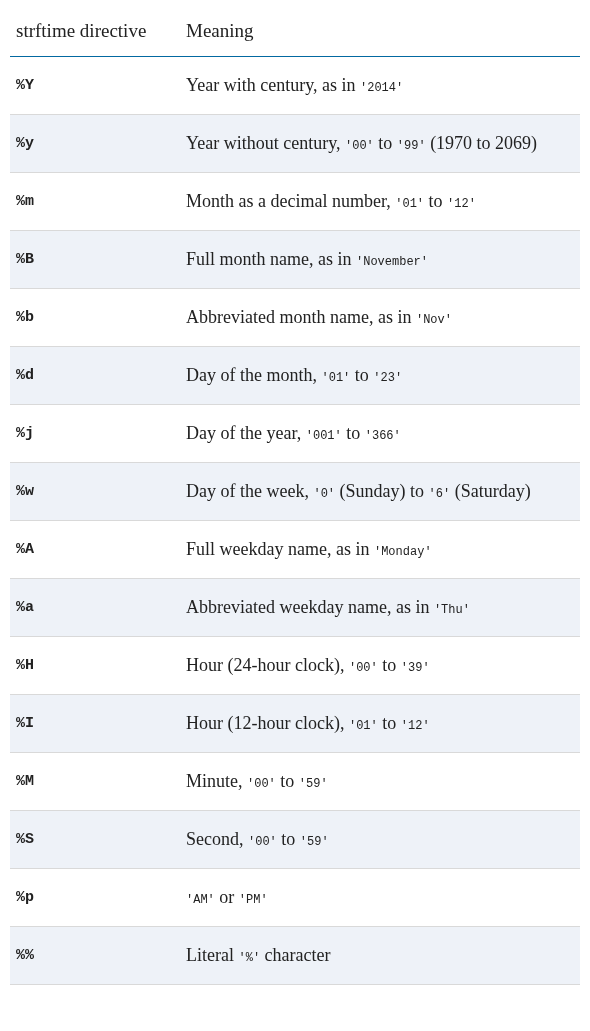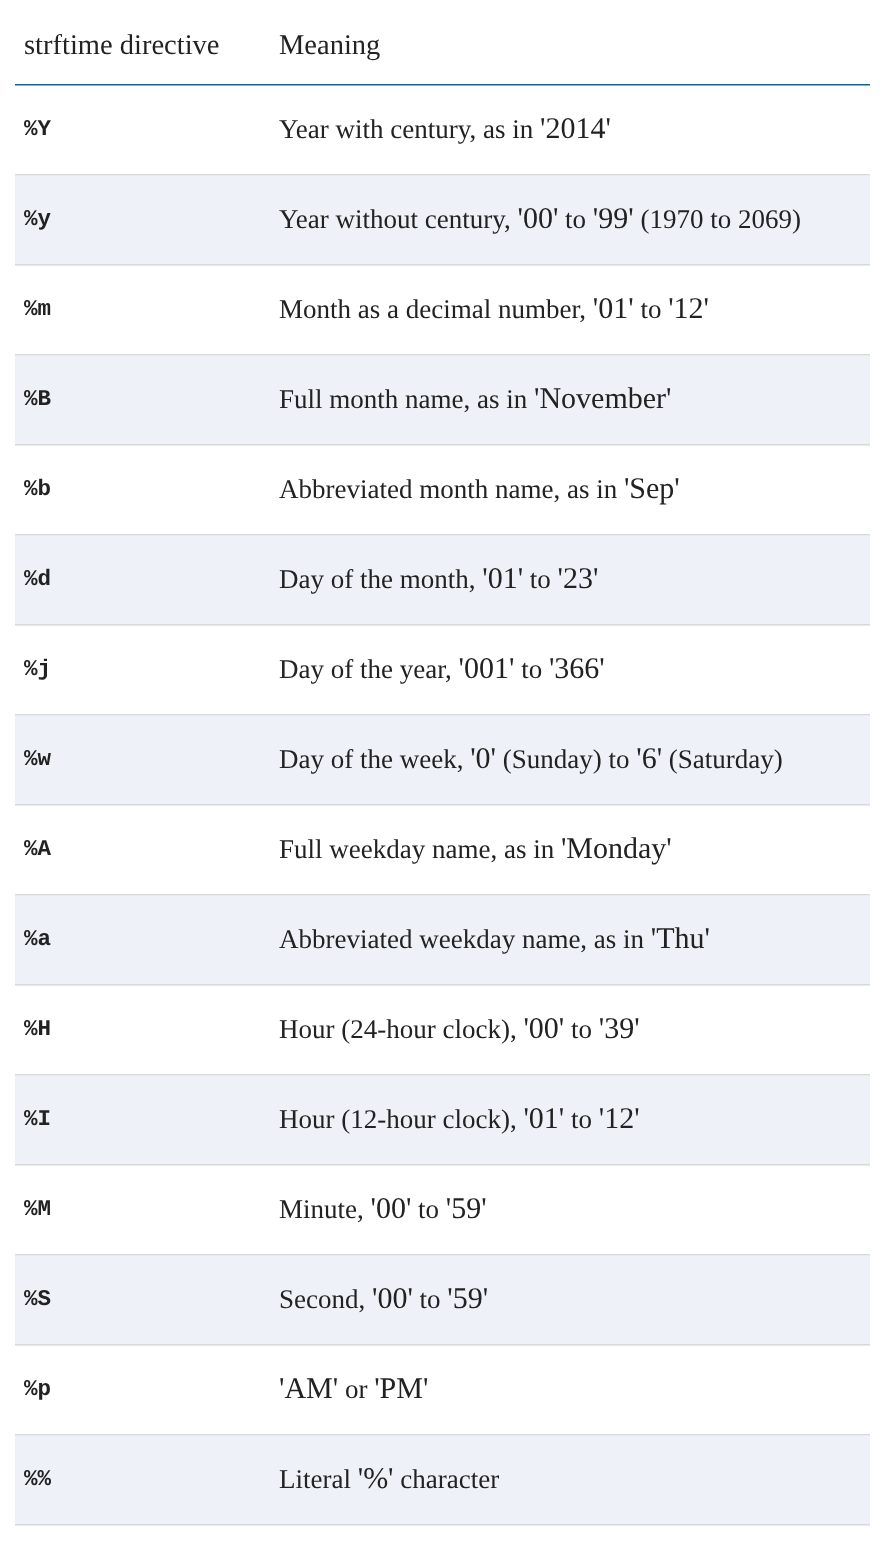--- a/index.html
+++ b/index.html
@@ -52,22 +52,22 @@
       font-family: "Courier New", Courier, monospace;
       font-size: 15px;
       font-weight: 600;
       color: #222;
     }
     .meaning {
       font-family: Georgia, "Times New Roman", serif;
       color: #222;
     }
     .meaning .mono, .meaning code {
-      font-family: Liberation Serif, serif;
-      font-size: 20px;
+      font-family: Liberation Mono, monospace;
+      font-size: 12px;
     }
   </style>
 </head>
 <body>
 
 <div class="wrapper">
 
 
   <table>
     <thead>
@@ -88,21 +88,21 @@
         <tr>
           <td class="directive">%m</td>
           <td class="meaning">Month as a decimal number, <code>'01'</code> to <code>'12'</code></td>
         </tr>
         <tr>
           <td class="directive">%B</td>
           <td class="meaning">Full month name, as in <code>'November'</code></td>
         </tr>
         <tr>
           <td class="directive">%b</td>
-          <td class="meaning">Abbreviated month name, as in <code>'Sep'</code></td>
+          <td class="meaning">Abbreviated month name, as in <code>'Nov'</code></td>
         </tr>
         <tr>
           <td class="directive">%d</td>
           <td class="meaning">Day of the month, <code>'01'</code> to <code>'23'</code></td>
         </tr>
         <tr>
           <td class="directive">%j</td>
           <td class="meaning">Day of the year, <code>'001'</code> to <code>'366'</code></td>
         </tr>
         <tr>

